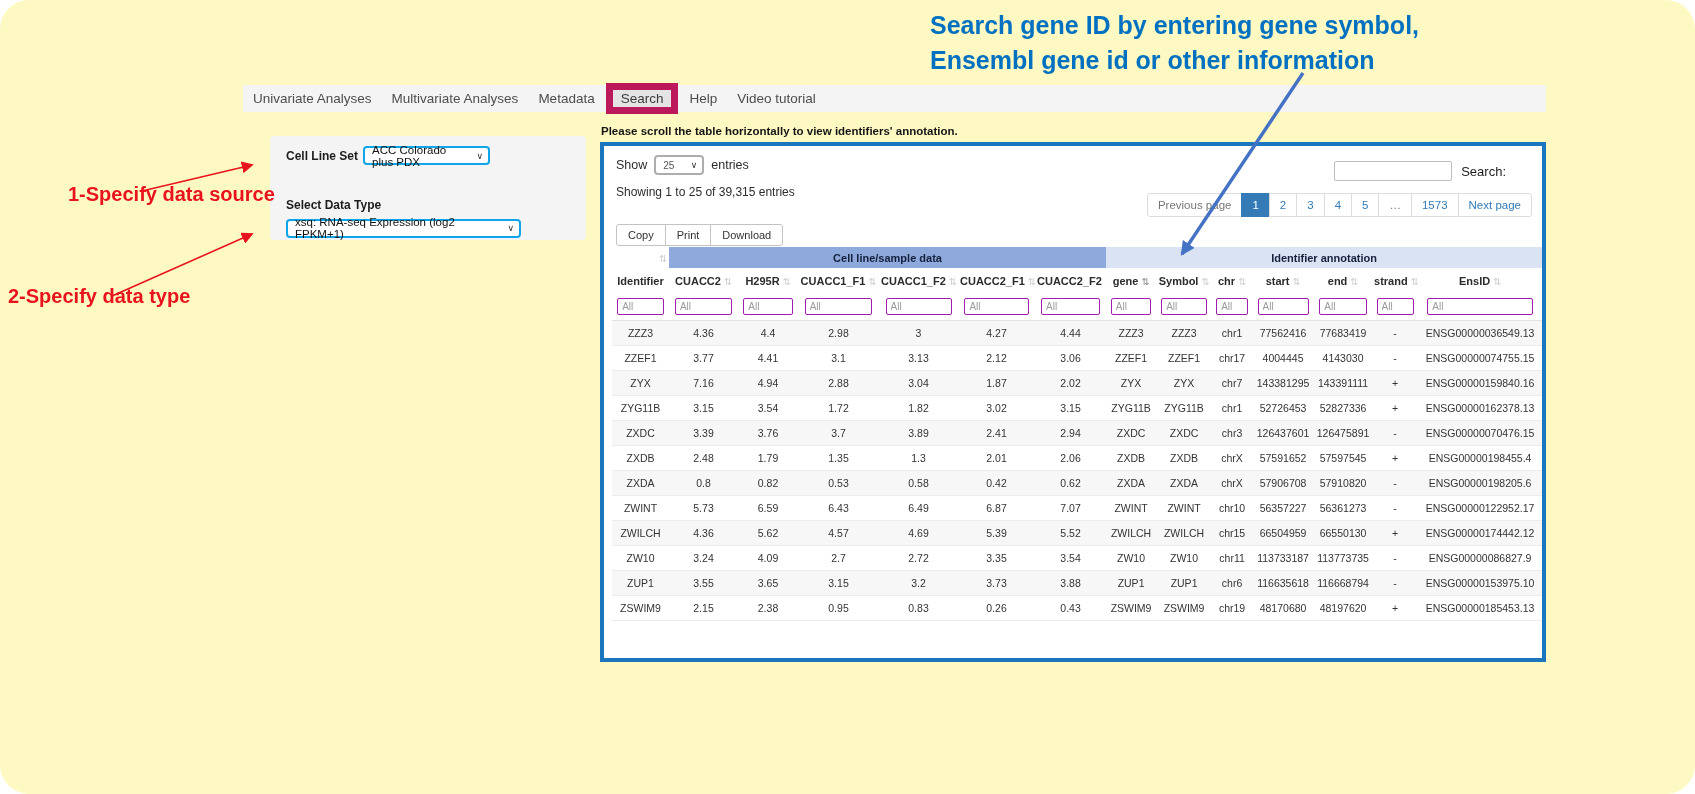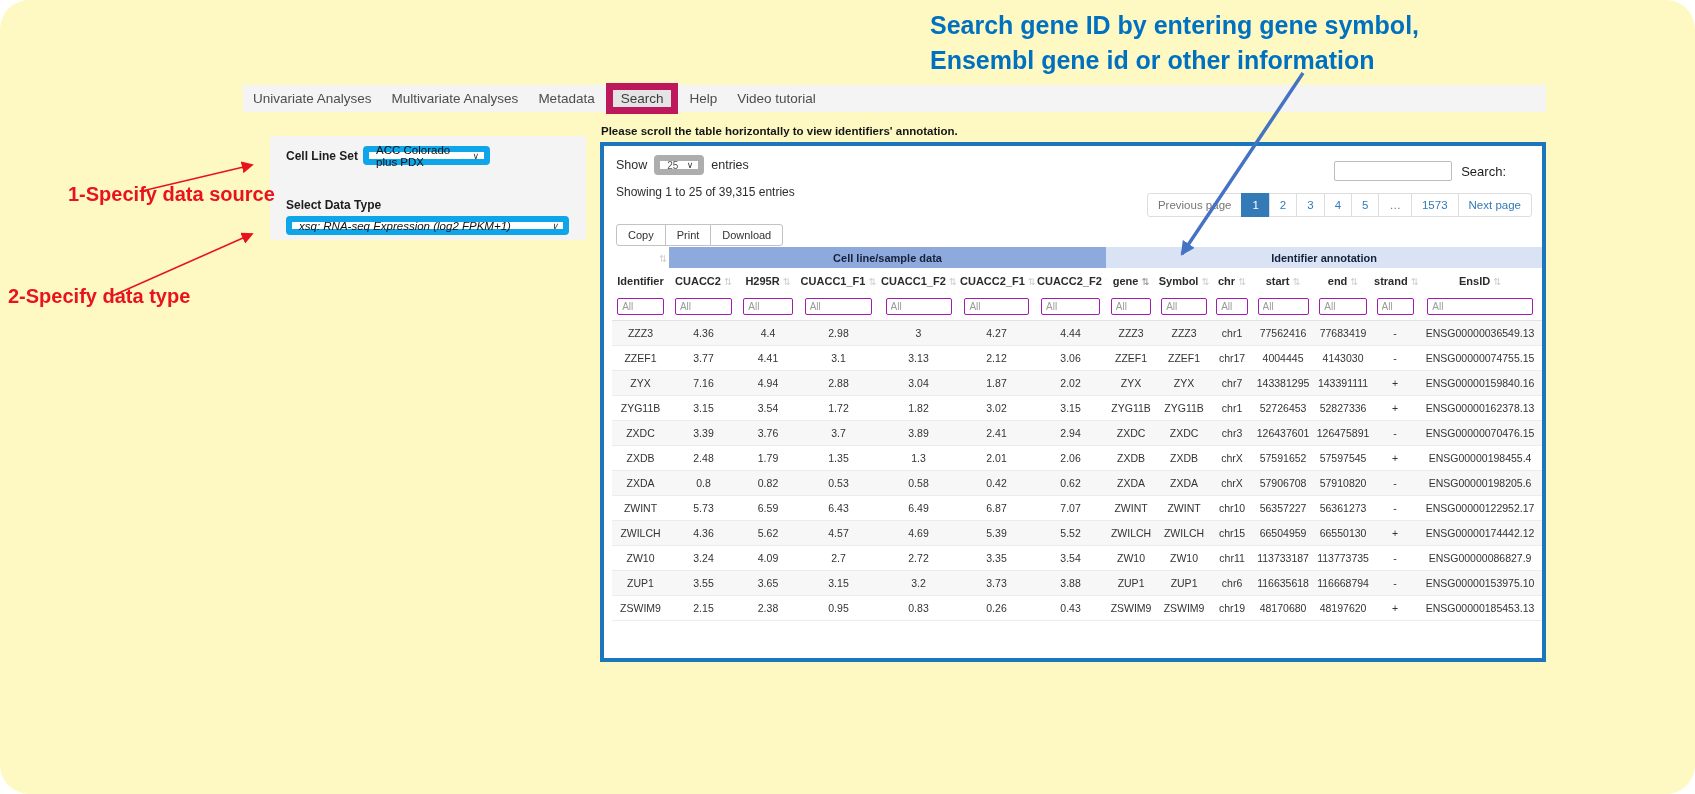--- a/index.html
+++ b/index.html
@@ -16,25 +16,25 @@
   .red-note.n2{left:8px;top:285px;}
 
   
   .navbar{position:absolute;left:243px;top:85px;width:1303px;height:27px;background:#f4f4f4;display:flex;align-items:center;font-size:13.5px;color:#4d4d4d;z-index:10;}
   .nav-item{padding:4px 10px;white-space:nowrap;cursor:default;}
   .nav-item.active{border:7px solid #be185d;background:#e4e4e4;padding:1px 8px;margin:0 1px;color:#3c3c3c;}
 
   
   .side-panel{position:absolute;left:270px;top:136px;width:316px;height:104px;background:#f4f4f4;border-radius:4px;z-index:10;box-sizing:border-box;padding:10px 0 0 16px;}
   .side-row{display:flex;align-items:center;gap:5px;font-size:12px;font-weight:bold;color:#1d1d1d;}
-  .select-box{display:inline-flex;justify-content:space-between;align-items:center;background:#fff;border:6px solid #0ea5e9;border-radius:4px;height:19px;padding:0 5px 0 7px;font-size:11.5px;font-weight:normal;color:#111;box-sizing:border-box;}
+  .select-box{display:inline-flex;justify-content:space-between;align-items:center;background:#fff;border:2px solid #0ea5e9;border-radius:4px;height:19px;padding:0 5px 0 7px;font-size:11.5px;font-weight:normal;color:#111;box-sizing:border-box;}
   .select-box .chev{font-size:9px;color:#333;margin-left:6px;}
   .sb-cellline{width:127px;}
   .dt-label{display:block;margin-top:33px;font-size:12px;font-weight:bold;color:#1d1d1d;}
-  .sb-datatype{width:283px;margin-top:4px;font-style:italic;}
+  .sb-datatype{width:235px;margin-top:4px;}
 
   
   .scroll-note{position:absolute;left:601px;top:125px;font-size:11.5px;font-weight:bold;color:#151515;z-index:10;}
 
   
   .table-panel{position:absolute;left:600px;top:142px;width:946px;height:520px;box-sizing:border-box;border:4px solid #1b76bd;background:#fff;z-index:10;}
   .show-row{position:absolute;left:12px;top:9px;display:flex;align-items:center;gap:7px;font-size:12.5px;color:#2d2d2d;}
   .sb-show{width:50px;height:20px;font-size:10px;color:#555;border-color:#adadad;}
   .search-wrap{position:absolute;right:36px;top:15px;display:flex;align-items:center;gap:9px;}
   .search-input{width:118px;height:20px;border:1px solid #bdbdbd;border-radius:2px;font-size:12px;padding:0 5px;box-sizing:border-box;}

